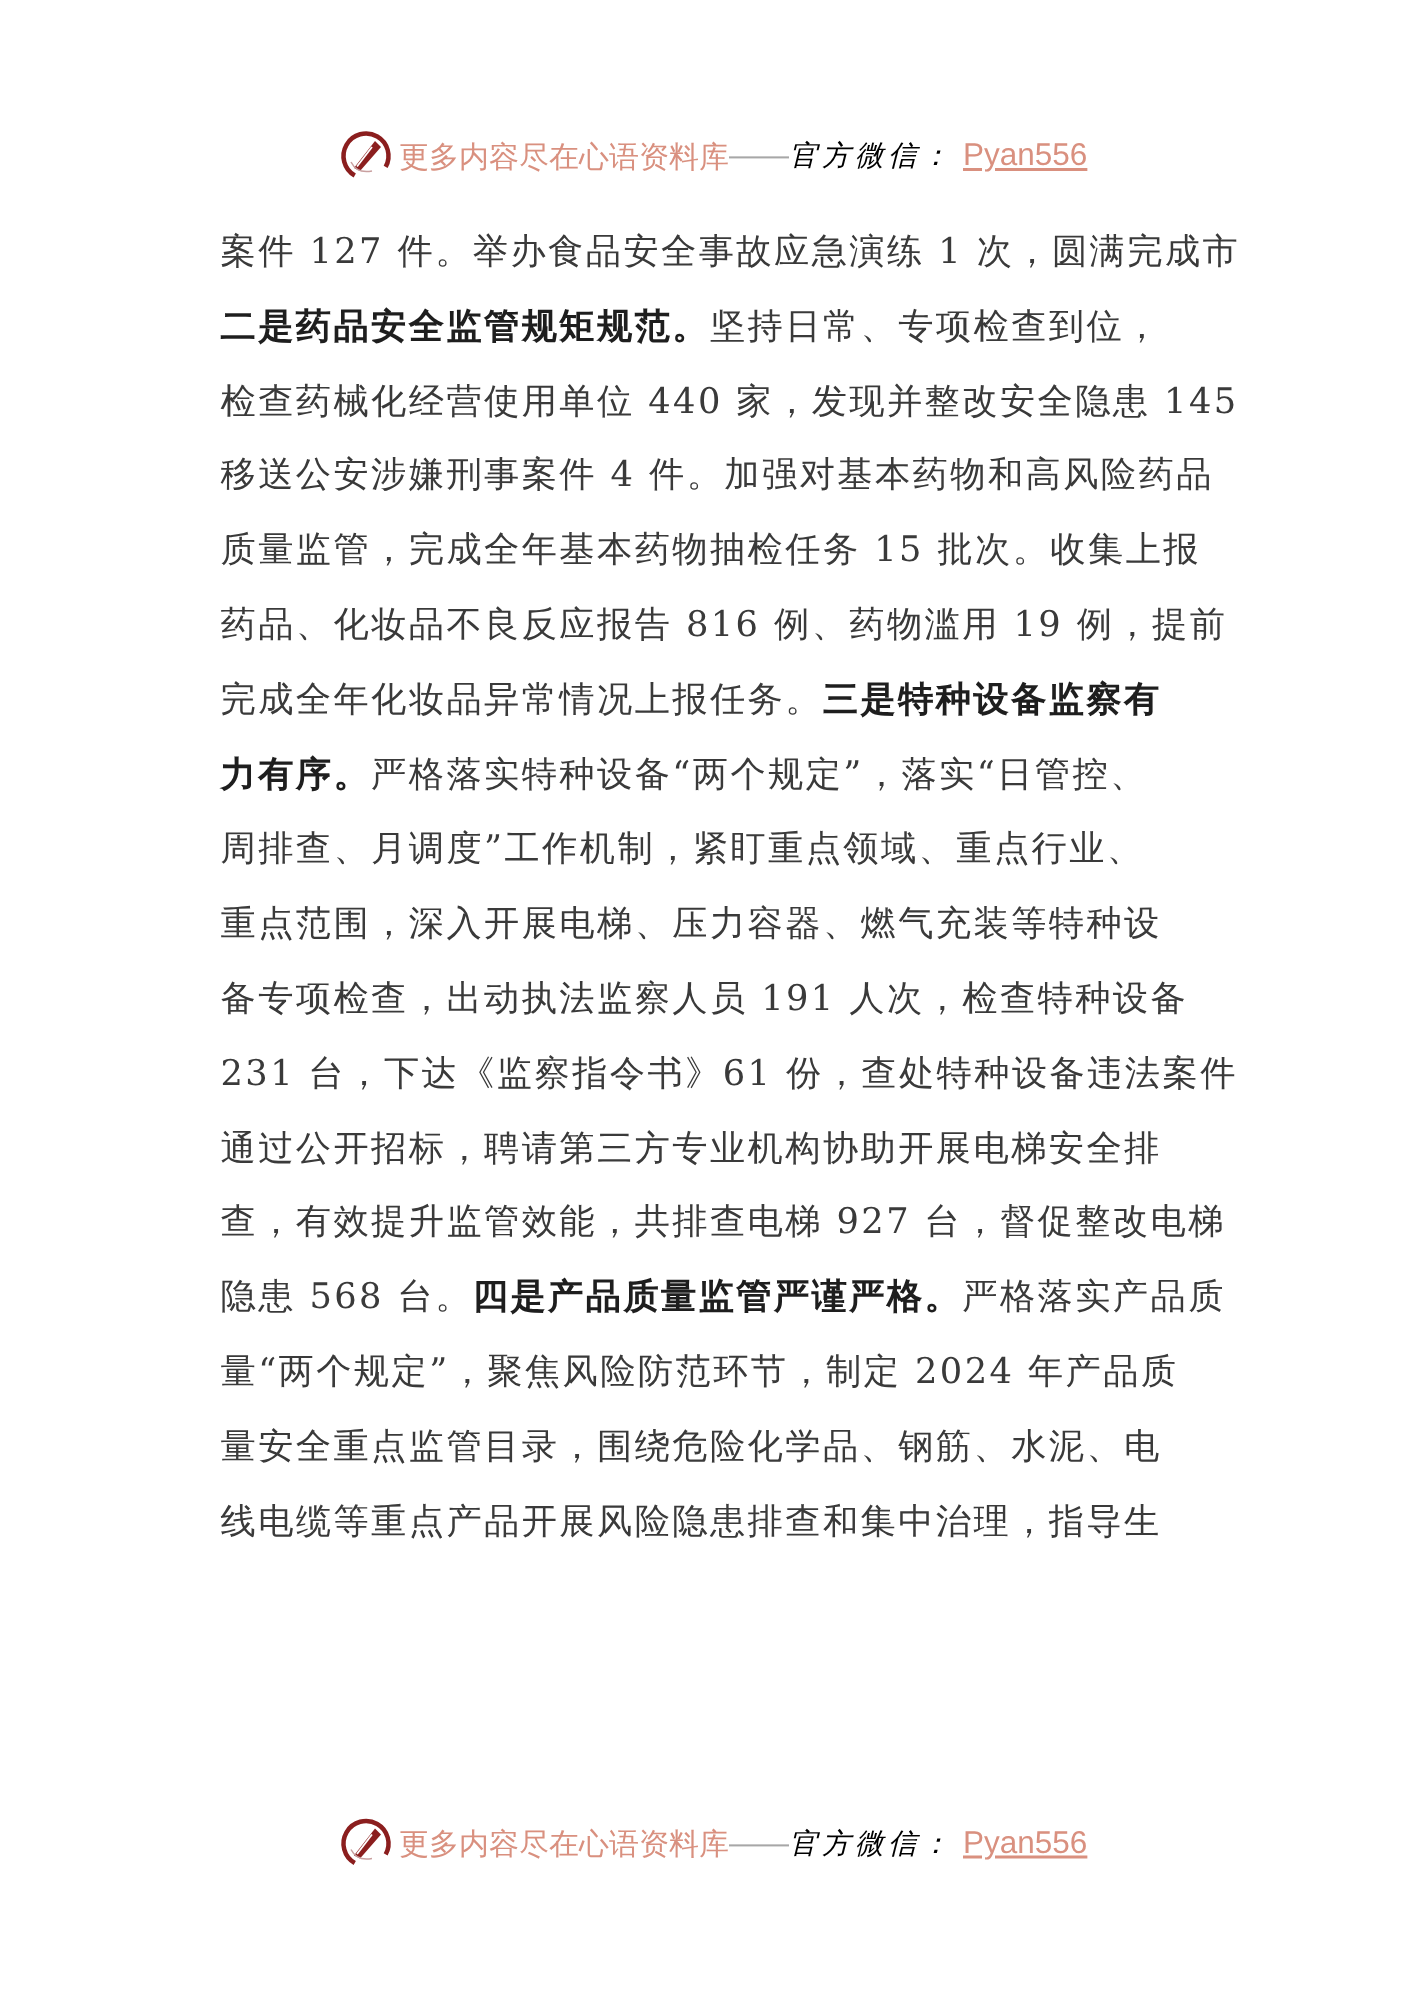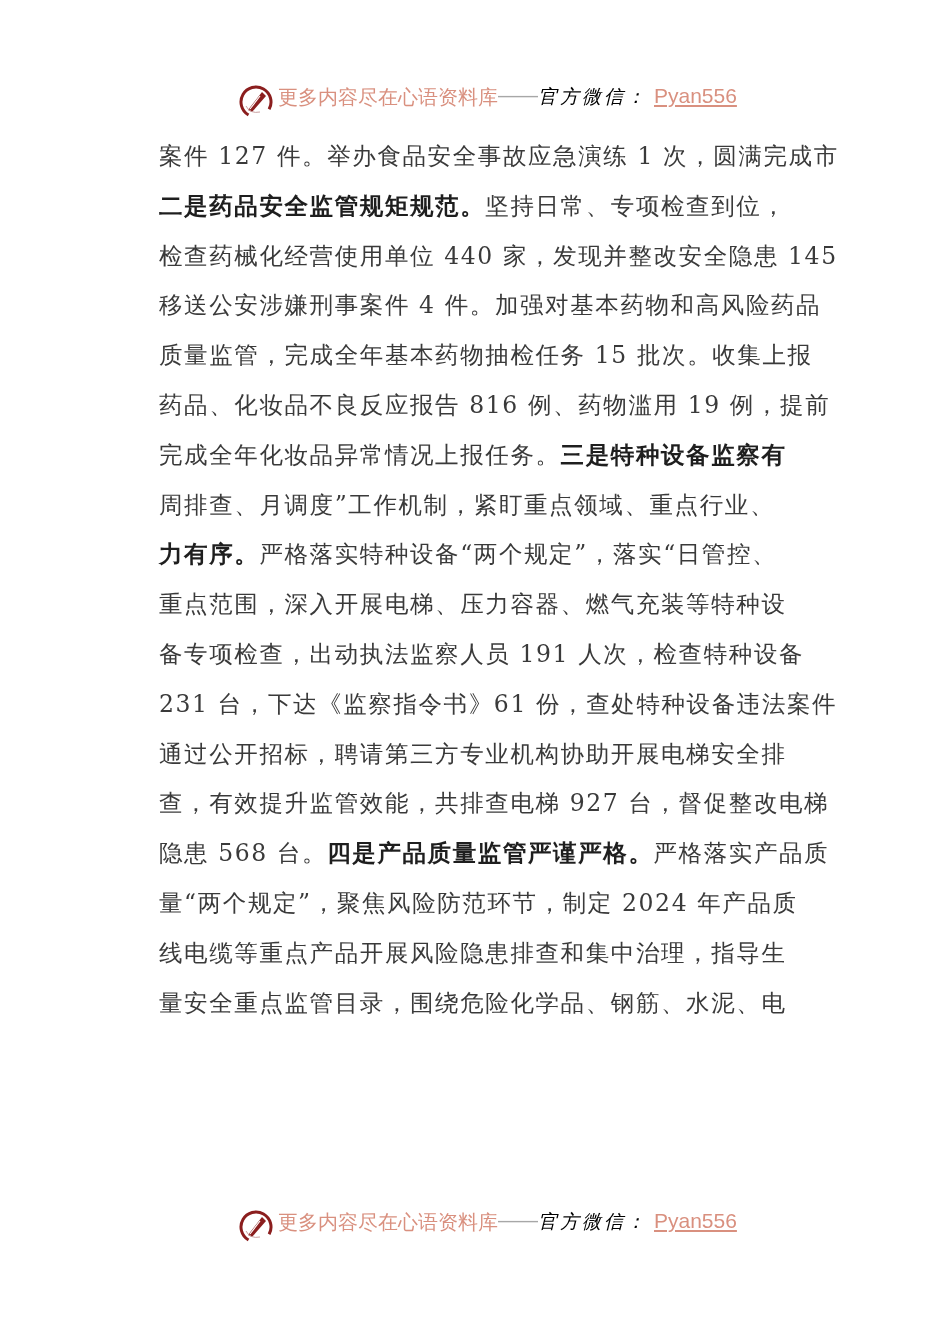--- a/index.html
+++ b/index.html
@@ -9,23 +9,24 @@
   }
   body {
     width: 950px;
     height: 1344px;
     position: relative;
     overflow: hidden;
     font-family: "DejaVu Serif", "Liberation Serif", serif;
   }
   .watermark {
     position: absolute;
-    left: 238px;
+    left: 226px;
     height: 40px;
     display: flex;
+    align-items: center;
     white-space: nowrap;
   }
   .watermark.top { top: 84px; }
   .watermark.bottom { top: 1209px; }
   .logo {
     width: 36px;
     height: 36px;
     margin-right: 4px;
     display: inline-block;
   }
@@ -50,23 +51,22 @@
   .wm-id {
     color: #d9907f;
     font-family: "Liberation Sans", sans-serif;
     font-size: 21px;
     margin-left: 6px;
     text-decoration: underline;
   }
   .content {
     position: absolute;
     left: 147px;
-    top: 132px;
+    top: 143px;
     width: 680px;
-    margin-left: 12px;
   }
   .line {
     height: 49.8px;
     line-height: 49.8px;
     font-size: 23.5px;
     color: #3a3a3a;
     white-space: nowrap;
     letter-spacing: 1.6px;
     font-family: "DejaVu Serif", "Liberation Serif", serif;
   }
@@ -96,31 +96,31 @@
 </div>
 
 <div class="content">
   <div class="line"><span>案件 127 件。举办食品安全事故应急演练 1 次，圆满完成市</span><b></b><span></span></div>
   <div class="line"><span></span><b>二是药品安全监管规矩规范。</b><span>坚持日常、专项检查到位，</span></div>
   <div class="line"><span>检查药械化经营使用单位 440 家，发现并整改安全隐患 145</span><b></b><span></span></div>
   <div class="line"><span>移送公安涉嫌刑事案件 4 件。加强对基本药物和高风险药品</span><b></b><span></span></div>
   <div class="line"><span>质量监管，完成全年基本药物抽检任务 15 批次。收集上报</span><b></b><span></span></div>
   <div class="line"><span>药品、化妆品不良反应报告 816 例、药物滥用 19 例，提前</span><b></b><span></span></div>
   <div class="line"><span>完成全年化妆品异常情况上报任务。</span><b>三是特种设备监察有</b><span></span></div>
+  <div class="line"><span></span><b>力有序。</b><span>严格落实特种设备“两个规定”，落实“日管控、</span></div>
   <div class="line"><span>周排查、月调度”工作机制，紧盯重点领域、重点行业、</span><b></b><span></span></div>
-  <div class="line"><span></span><b>力有序。</b><span>严格落实特种设备“两个规定”，落实“日管控、</span></div>
   <div class="line"><span>重点范围，深入开展电梯、压力容器、燃气充装等特种设</span><b></b><span></span></div>
   <div class="line"><span>备专项检查，出动执法监察人员 191 人次，检查特种设备</span><b></b><span></span></div>
   <div class="line"><span>231 台，下达《监察指令书》61 份，查处特种设备违法案件</span><b></b><span></span></div>
   <div class="line"><span>通过公开招标，聘请第三方专业机构协助开展电梯安全排</span><b></b><span></span></div>
   <div class="line"><span>查，有效提升监管效能，共排查电梯 927 台，督促整改电梯</span><b></b><span></span></div>
   <div class="line"><span>隐患 568 台。</span><b>四是产品质量监管严谨严格。</b><span>严格落实产品质</span></div>
   <div class="line"><span>量“两个规定”，聚焦风险防范环节，制定 2024 年产品质</span><b></b><span></span></div>
+  <div class="line"><span>量安全重点监管目录，围绕危险化学品、钢筋、水泥、电</span><b></b><span></span></div>
   <div class="line"><span>线电缆等重点产品开展风险隐患排查和集中治理，指导生</span><b></b><span></span></div>
-  <div class="line"><span>量安全重点监管目录，围绕危险化学品、钢筋、水泥、电</span><b></b><span></span></div>
 </div>
 
 <div class="watermark bottom">
   <span class="logo">
     <svg width="36" height="36" viewBox="0 0 36 36">
       <circle cx="18" cy="18" r="15" fill="none" stroke="#8b1e1e" stroke-width="3" stroke-dasharray="70 24" transform="rotate(120 18 18)"></circle>
       <path d="M10 26 L24 8 L28 12 L14 28 Z" fill="#8b1e1e"></path>
       <path d="M12 25 L22 12" stroke="#ffffff" stroke-width="1.2"></path>
       <path d="M8 22 Q12 30 22 28" fill="none" stroke="#c9a0a0" stroke-width="1"></path>
     </svg>

